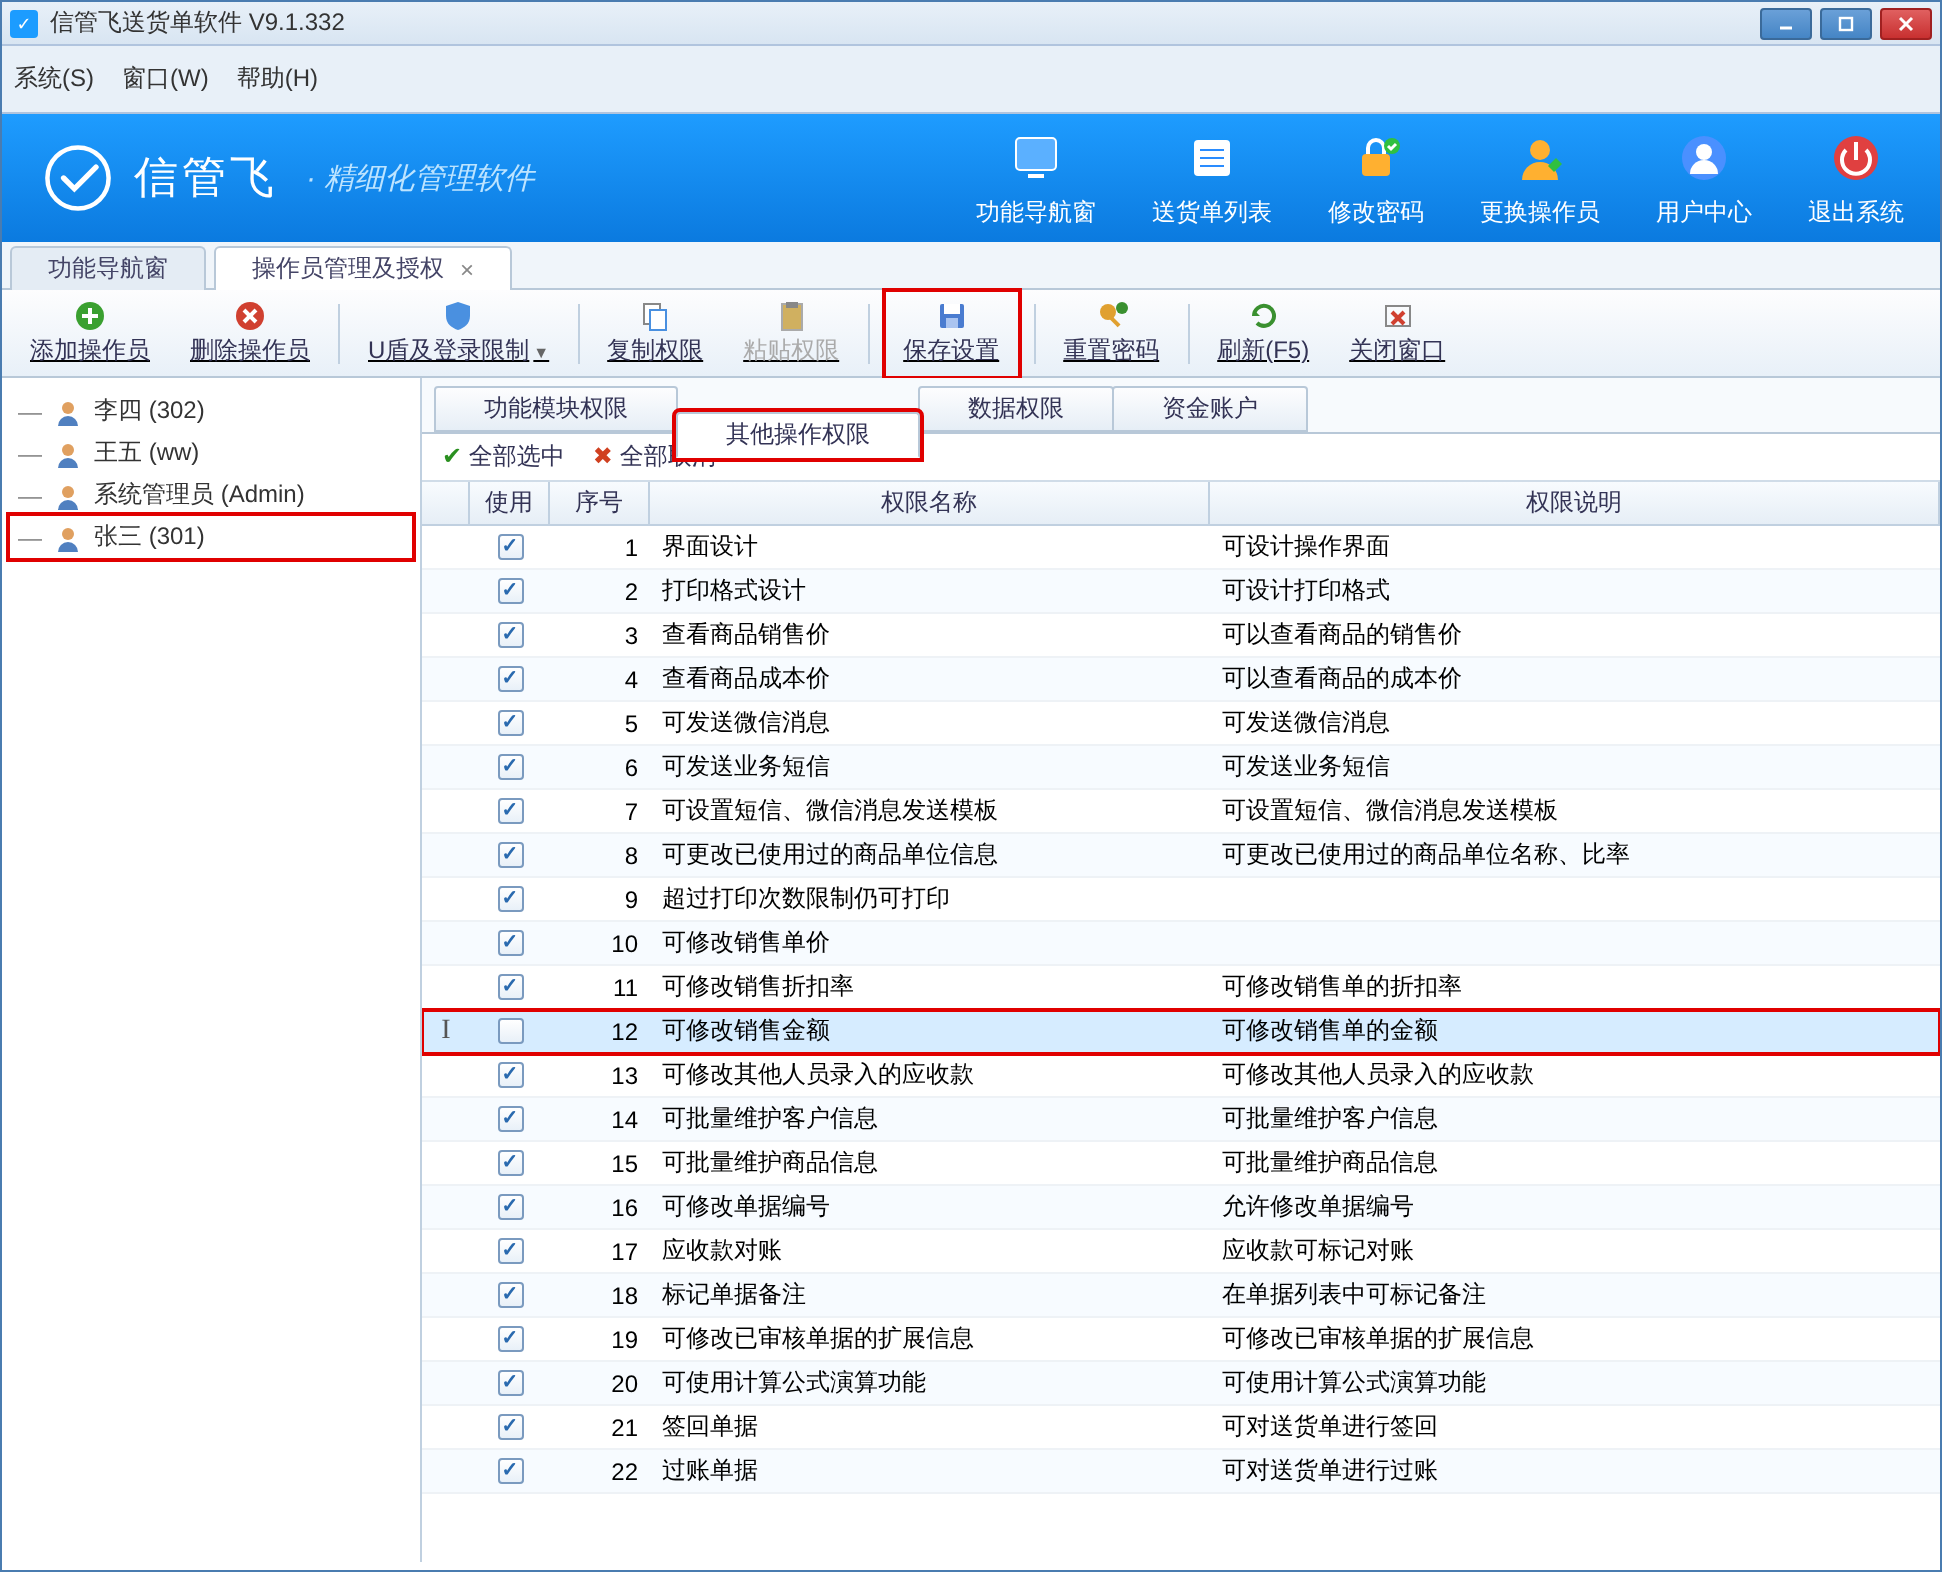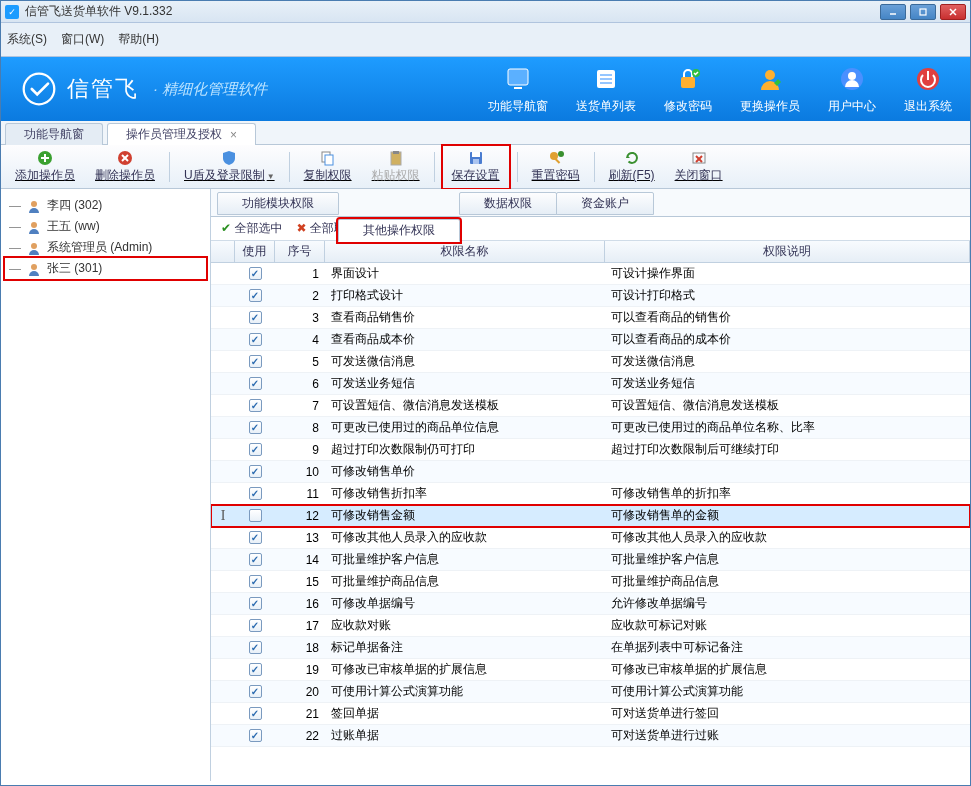--- a/index.html
+++ b/index.html
@@ -48,21 +48,21 @@
 
 .main { display: flex; height: calc(786px - 22px - 22px - 82px - 24px - 44px); }
 .sidebar { width: 210px; border-right: 1px solid #c0d0e0; background: #fff; padding: 6px 4px; }
 .tree-item { display: flex; align-items: center; gap: 5px; padding: 2px 4px; color: #333; }
 .tree-item .uicon { width: 16px; height: 16px; display: flex; align-items: center; justify-content: center; }
 .tree-item.highlighted { outline: 2px solid #e00000; outline-offset: 0px; }
 
 .content { flex: 1; display: flex; flex-direction: column; }
 
 
-.sub-tabs { height: 28px; display: flex; align-items: flex-start; padding: 3px 6px 0; background: #f7fafd; border-bottom: 1px solid #b8c8d8; gap: 0; }
+.sub-tabs { height: 28px; display: flex; align-items: center; padding: 3px 6px 0; background: #f7fafd; border-bottom: 1px solid #b8c8d8; gap: 0; }
 .sub-tab { height: 23px; padding: 0 24px; border: 1px solid #b8c8d8; background: linear-gradient(#fdfdfe,#e6eef6); display: flex; align-items: center; color: #335; border-radius: 2px 2px 0 0; margin-right: -1px;}
 .sub-tab.active { background: #fff; border-bottom-color: #fff; position: relative; z-index: 2; margin-top: 27px; }
 .sub-tab.highlighted { outline: 2px solid #e00000; outline-offset: 0; }
 
 
 .select-row { height: 24px; display: flex; align-items: center; gap: 14px; padding: 0 10px; border-bottom: 1px solid #d0dce8; color: #335; }
 .select-row .chk { color: #2a9020; }
 .select-row .xmk { color: #d04020; }
 
 
@@ -440,21 +440,20 @@
             <div class="cell c-name">可更改已使用过的商品单位信息</div>
             <div class="cell c-desc">可更改已使用过的商品单位名称、比率</div>
           </div>
           <div class="row">
             <div class="cell c-i"></div>
             <div class="cell c-use">
               <span class="chkbox checked"></span>
             </div>
             <div class="cell c-num">9</div>
             <div class="cell c-name">超过打印次数限制仍可打印</div>
-            <div class="cell c-desc">超过打印次数限制后可继续打印</div>
           </div>
           <div class="row">
             <div class="cell c-i"></div>
             <div class="cell c-use">
               <span class="chkbox checked"></span>
             </div>
             <div class="cell c-num">10</div>
             <div class="cell c-name">可修改销售单价</div>
           </div>
           <div class="row">

